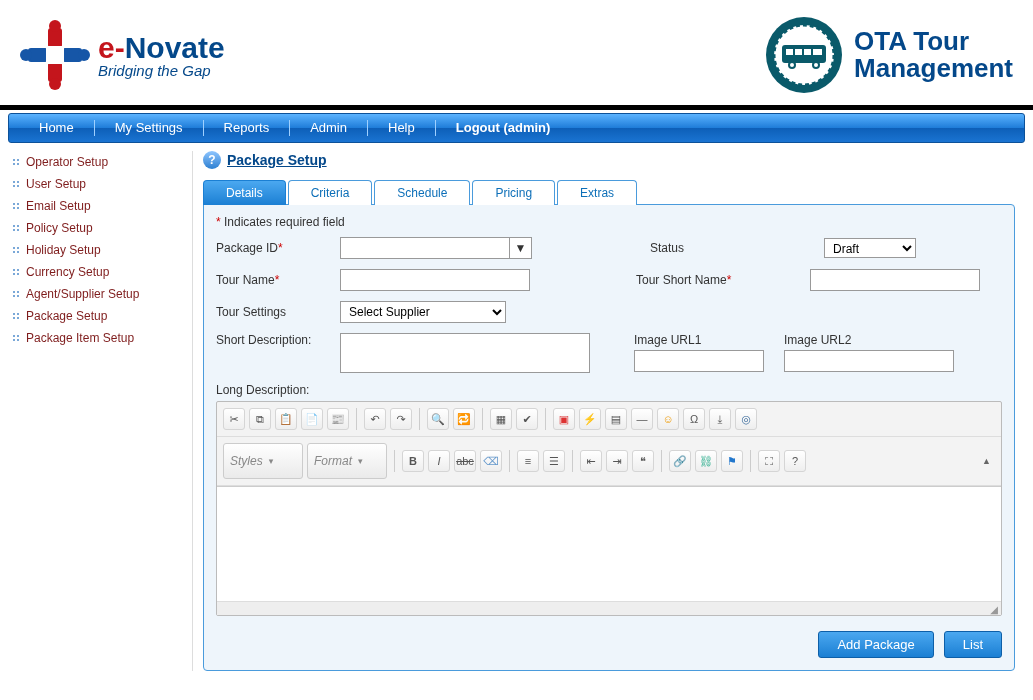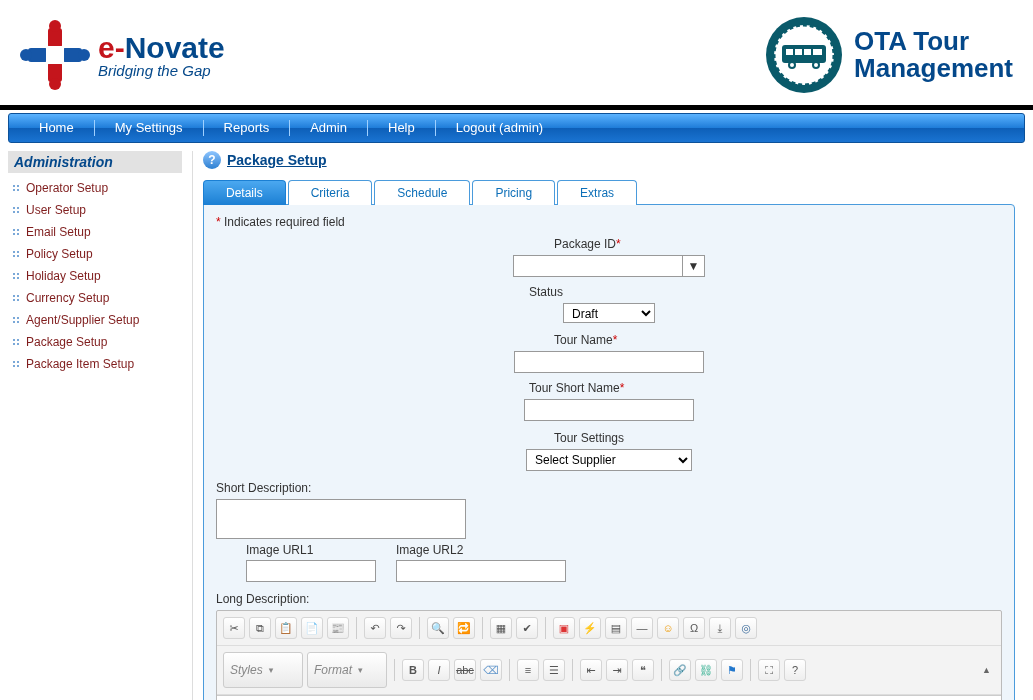--- a/index.html
+++ b/index.html
@@ -14,21 +14,21 @@
 .brand-name .e { color: #c4151c; }
 .brand-name .rest { color: #04488a; }
 .brand-tag { font-size: 15px; font-style: italic; color: #04488a; margin-top: -3px; }
 .logo-right { display: flex; align-items: center; gap: 10px; }
 .bus-badge { width: 80px; height: 80px; }
 .ota-text { display: flex; flex-direction: column; font-size: 26px; font-weight: bold; color: #04488a; line-height: 1.05; font-family: Verdana, sans-serif; }
 
 
 .topnav { background: linear-gradient(to bottom, #5bb3ff 0%, #1e7cd8 50%, #0d5fb8 51%, #1a74d2 100%); display: flex; height: 30px; align-items: center; padding: 0 10px; border: 1px solid #0c5199; border-radius: 3px; margin: 3px 8px 8px 8px; }
 .topnav a { color: #fff; text-decoration: none; padding: 0 20px; font-size: 13px; border-right: 1px solid #9fd0ff; line-height: 16px; }
-.topnav a:last-child { border-right: none; }
+.topnav a:last-child { border-right: none; font-weight: bold; }
 
 
 .container { display: flex; padding: 0 8px; }
 .sidebar { width: 185px; padding-right: 10px; border-right: 1px solid #ddd; }
 .sidebar-title { background: #e2e2e2; font-weight: bold; font-style: italic; color: #04488a; padding: 3px 6px; font-size: 14px; margin-bottom: 4px; }
 .sidebar ul { list-style: none; }
 .sidebar li { padding: 4px 0 4px 18px; position: relative; color: #7f1d1d; font-size: 12px; cursor: pointer; }
 .sidebar li::before { content: ""; position: absolute; left: 4px; top: 7px; width: 8px; height: 8px; background:
   radial-gradient(circle at 2px 2px, #7aa8d8 1px, transparent 1px),
   radial-gradient(circle at 6px 2px, #7aa8d8 1px, transparent 1px),
@@ -52,21 +52,21 @@
 .lbl { color: #333; font-size: 12px; }
 .iwrap { display: flex; }
 input[type=text], select, textarea { border: 1px solid #999; font-size: 12px; padding: 2px 4px; background: #fff; }
 .pkg-id-input { width: 170px; height: 22px; }
 .dd-btn { width: 22px; height: 22px; border: 1px solid #999; border-left: none; background: #fff; display: inline-flex; align-items: center; justify-content: center; cursor: pointer; }
 .status-select { width: 92px; height: 20px; }
 .tname-input, .tshort-input, .url-input { width: 170px; height: 22px; }
 .supplier-select { width: 166px; height: 22px; }
 .shortdesc { width: 250px; height: 40px; resize: none; }
 
-.row { display: flex; align-items: center; gap: 4px; margin-bottom: 10px; flex-direction: column; }
+.row { display: flex; align-items: center; gap: 14px; margin-bottom: 10px; }
 .row .lbl { width: 110px; flex-shrink: 0; }
 .col-right { display: flex; flex-direction: column; gap: 3px; }
 .right-cols { display: flex; gap: 20px; margin-left: 30px; }
 
 .long-lbl { margin: 8px 0 4px 0; }
 
 
 .editor { border: 1px solid #bbb; background: #f3f3f3; border-radius: 2px; }
 .toolbar { display: flex; flex-wrap: wrap; gap: 4px; padding: 6px; border-bottom: 1px solid #ddd; align-items: center; }
 .tbtn { width: 22px; height: 22px; border: 1px solid #d5d5d5; background: linear-gradient(to bottom,#fff,#eee); border-radius: 3px; display: inline-flex; align-items: center; justify-content: center; font-size: 11px; color: #555; cursor: pointer; }
@@ -134,21 +134,20 @@
   <a>My Settings</a>
   <a>Reports</a>
   <a>Admin</a>
   <a>Help</a>
   <a>Logout (admin)</a>
 </div>
 
 <div class="container">
 
   <div class="sidebar">
-    <div class="sidebar-title">Administration</div>
     <ul>
       <li>Operator Setup</li>
       <li>User Setup</li>
       <li>Email Setup</li>
       <li>Policy Setup</li>
       <li>Holiday Setup</li>
       <li>Currency Setup</li>
       <li>Agent/Supplier Setup</li>
       <li>Package Setup</li>
       <li>Package Item Setup</li>

